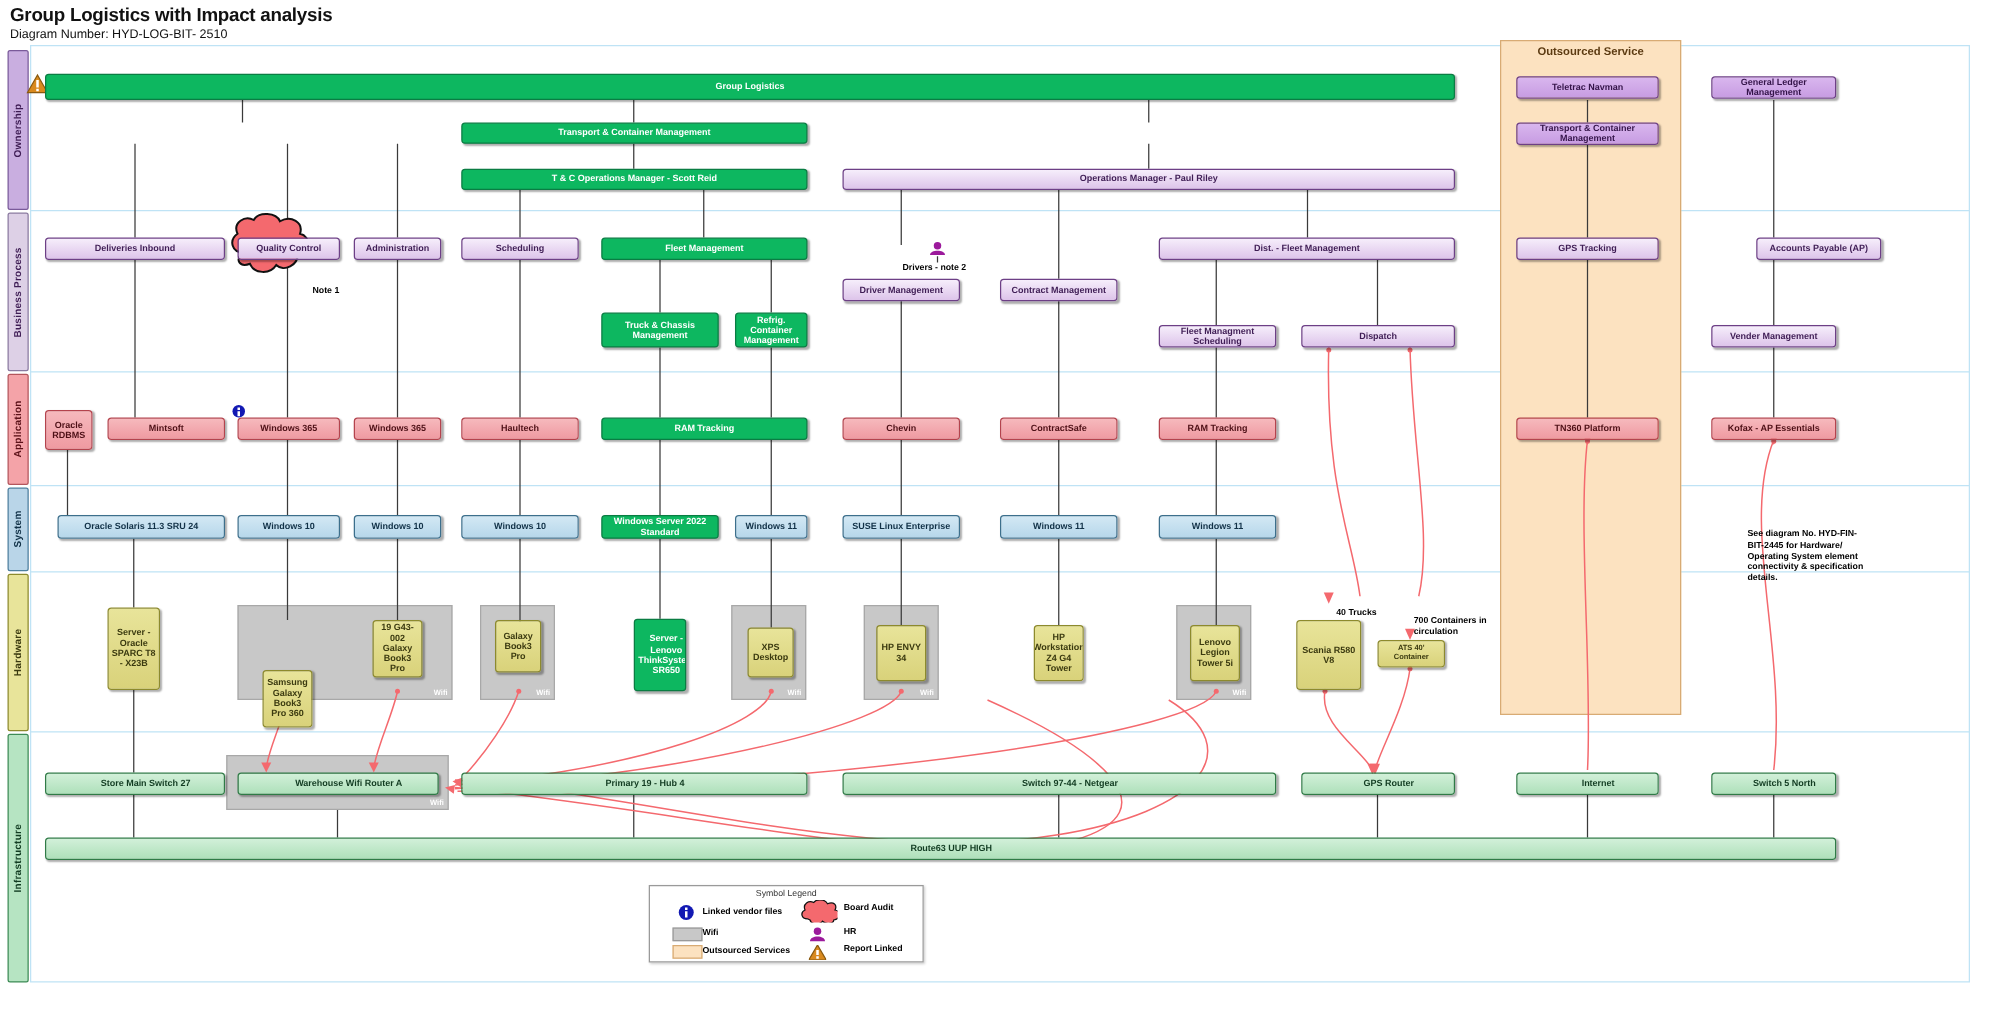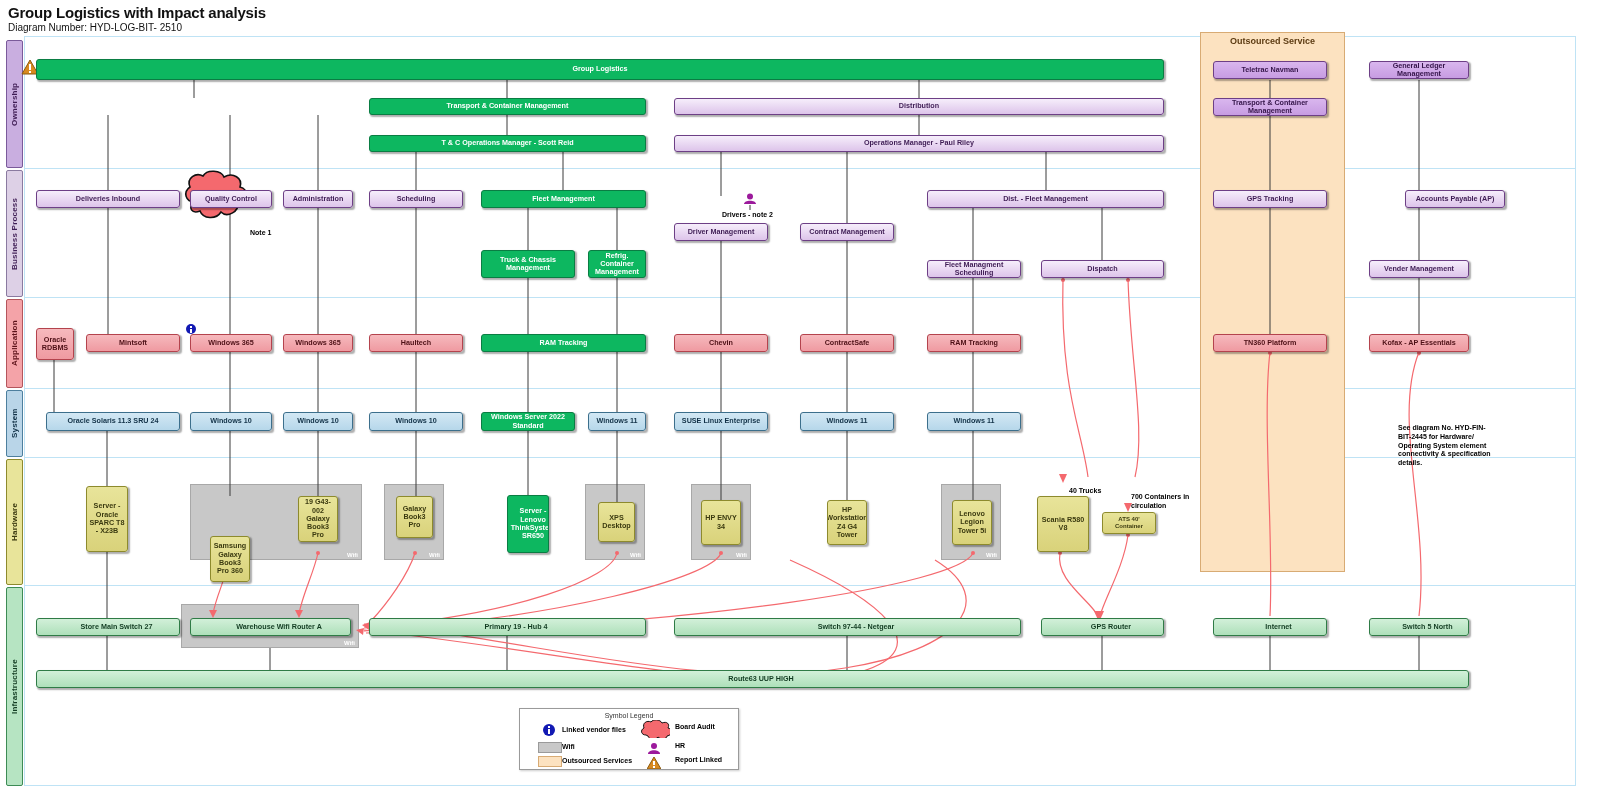--- a/index.html
+++ b/index.html
@@ -244,21 +244,20 @@
     </g>
 
     <g transform="translate(744,193)">
       <circle cx="6" cy="3.5" r="3" fill="#9c1a9c"></circle>
       <path d="M0,11 C0,6.5 12,6.5 12,11 Z" fill="#9c1a9c"></path>
     </g>
   </svg>
 
   <div class="node n-green" style="left:36px;top:59px;width:1128px;height:21px;">Group Logistics</div>
   <div class="node n-green" style="left:369px;top:98px;width:277px;height:17px;">Transport &amp; Container Management</div>
-  <div class="node n-purple" style="left:674px;top:98px;width:490px;height:17px;">Distribution</div>
   <div class="node n-green" style="left:369px;top:135px;width:277px;height:17px;">T &amp; C Operations Manager - Scott Reid</div>
   <div class="node n-purple" style="left:674px;top:135px;width:490px;height:17px;">Operations Manager - Paul Riley</div>
   <div class="node n-purple-d" style="left:1213px;top:61px;width:114px;height:18px;">Teletrac Navman</div>
   <div class="node n-purple-d" style="left:1213px;top:98px;width:114px;height:18px;">Transport &amp; Container Management</div>
   <div class="node n-purple-d" style="left:1369px;top:61px;width:100px;height:18px;">General Ledger Management</div>
 
   <div class="node n-purple" style="left:36px;top:190px;width:144px;height:18px;">Deliveries Inbound</div>
   <div class="node n-purple" style="left:190px;top:190px;width:82px;height:18px;z-index:4;">Quality Control</div>
   <div class="node n-purple" style="left:283px;top:190px;width:70px;height:18px;">Administration</div>
   <div class="node n-purple" style="left:369px;top:190px;width:94px;height:18px;">Scheduling</div>

